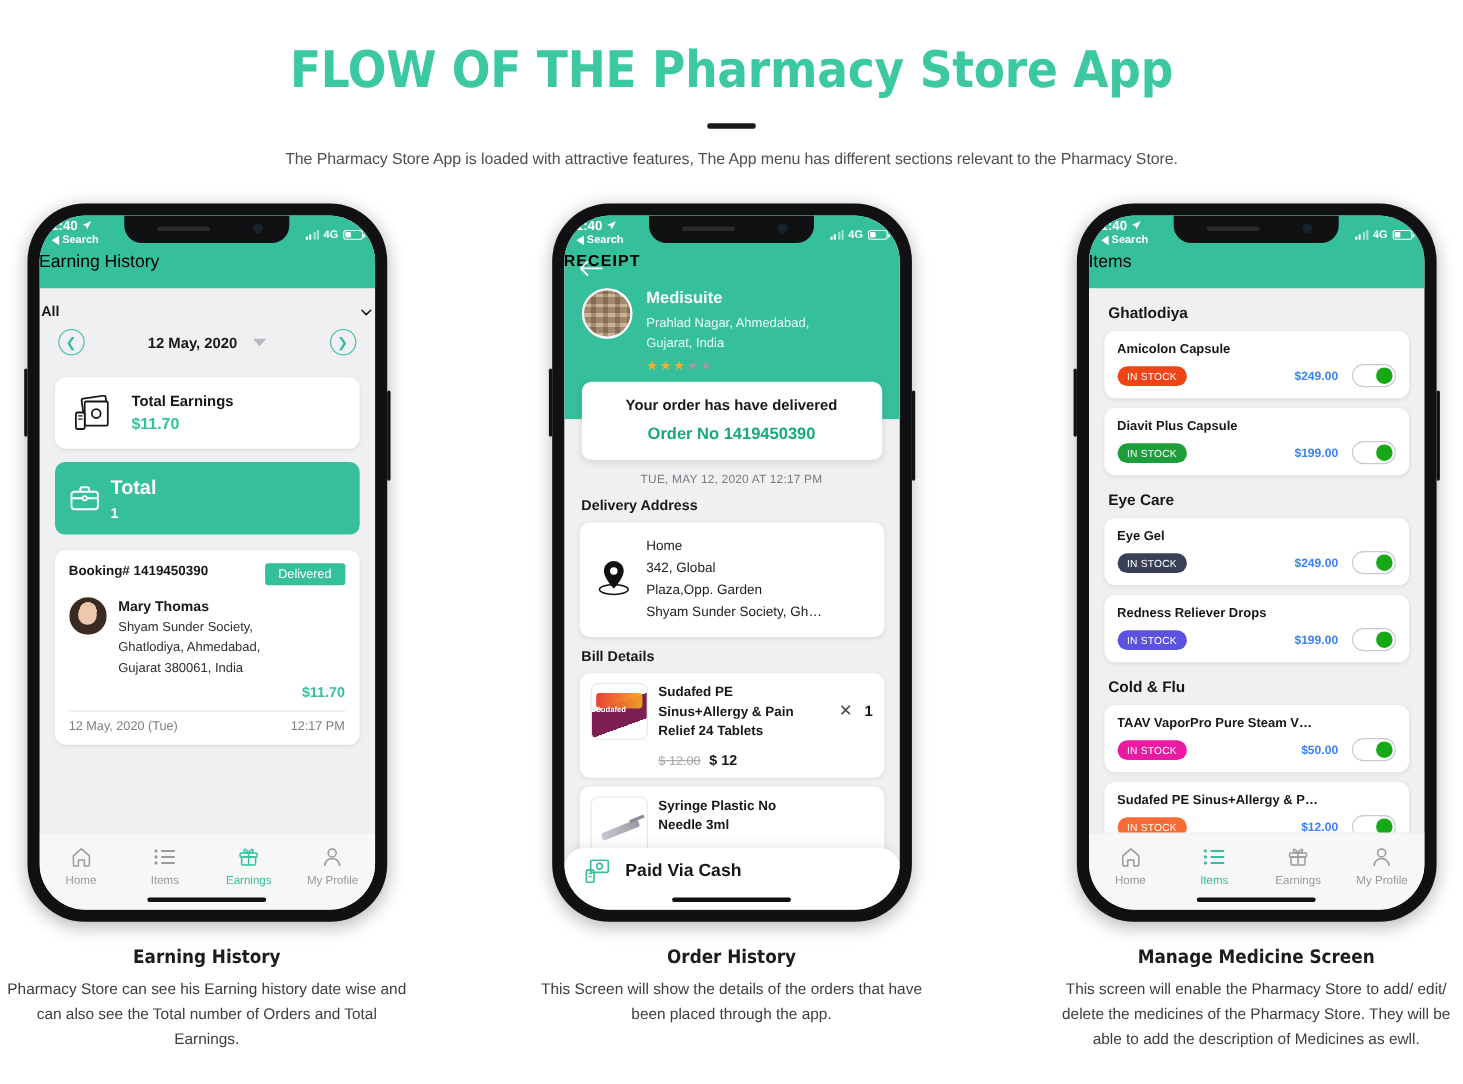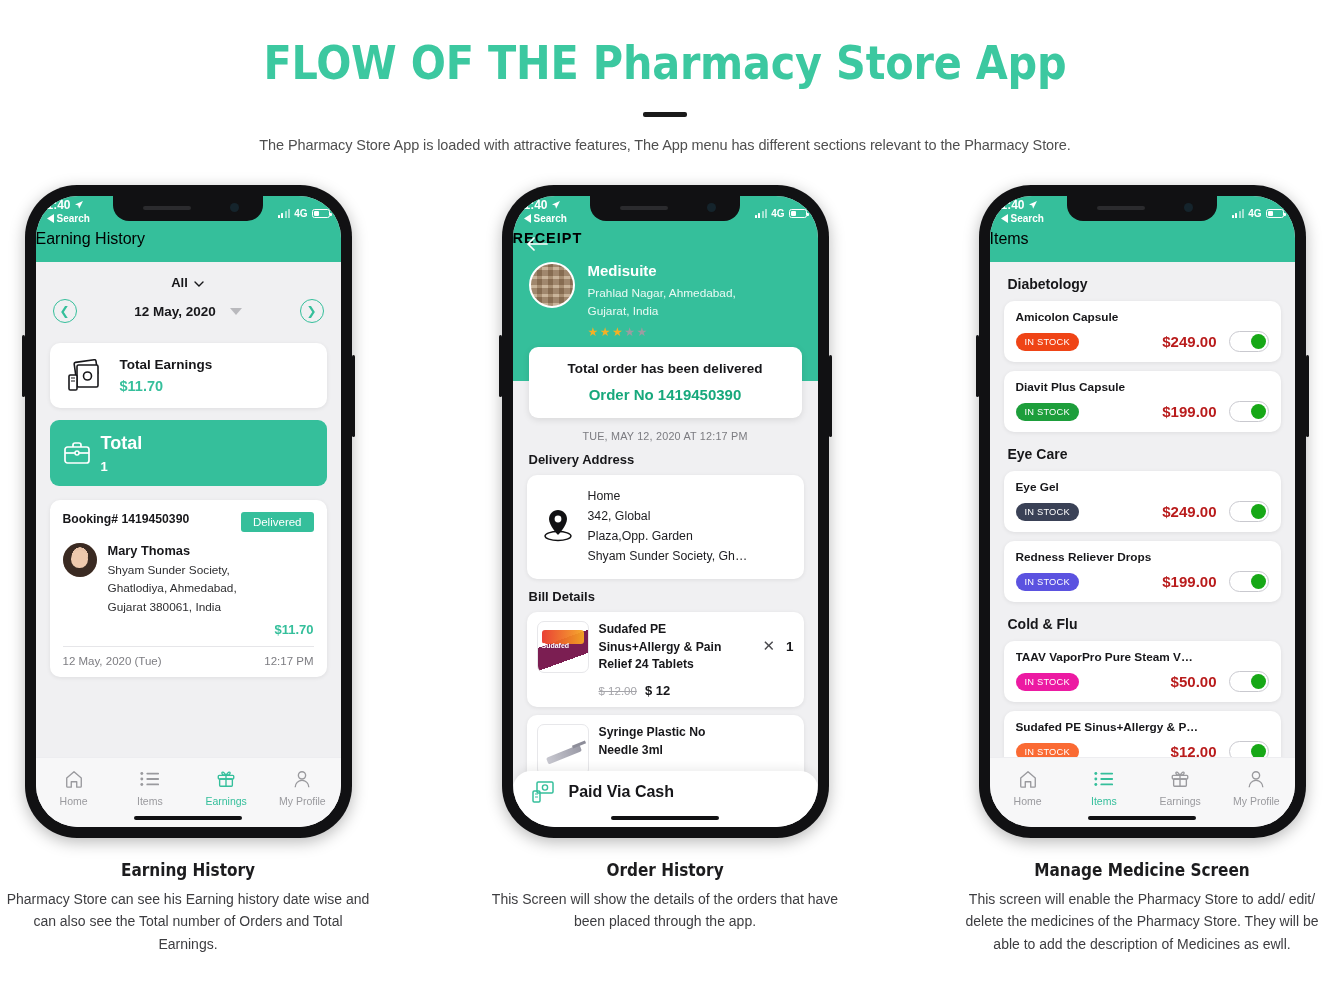--- a/index.html
+++ b/index.html
@@ -108,21 +108,21 @@
     position: absolute; bottom: 0; left: 0; right: 0; height: 70px;
     background: #f7f7f8; display: flex; align-items: flex-start; padding-top: 10px;
     z-index: 20; border-top: 1px solid #ededf0;
   }
   .tab { flex: 1; text-align: center; color: #9a9a9e; }
   .tab .ticon { height: 22px; display:flex; align-items:center; justify-content:center; }
   .tab .tlabel { font-size: 10.5px; margin-top: 5px; }
   .tab.active { color: #35bf9b; }
 
   
-  .s1-filter { display:flex; justify-content:center; padding: 13px 17px 0; }
+  .s1-filter { display:flex; justify-content:space-between; padding: 13px 2px 0; }
   .s1-filter span { font-size: 13px; font-weight: 700; color: #17171a; }
   .s1-date { display:flex; align-items:center; justify-content:space-between; padding: 9px 17px 0; }
   .circ {
     width: 24px; height: 24px; border: 1.6px solid #35bf9b; border-radius: 50%;
     color: #35bf9b; display:flex; align-items:center; justify-content:center;
     font-size: 12px; line-height: 1;
   }
   .s1-datelabel { font-size: 13.5px; font-weight: 700; color: #17171a; display:flex; align-items:center; gap:14px; }
   .caret-dn { width:0;height:0;border-left:6px solid transparent;border-right:6px solid transparent;border-top:7px solid #b9b9bd; }
 
@@ -233,21 +233,21 @@
   .paid-bar .ptxt { font-size: 16px; font-weight:700; color:#17171a; }
 
   
   .cat-title { font-size: 14px; font-weight: 700; color:#17171a; padding: 14px 18px 0; }
   .med-card { margin: 9px 14px 0; padding: 9px 12px 10px; position:relative; }
   .med-name { font-size: 11.8px; font-weight:700; color:#17171a; white-space:nowrap; overflow:hidden; }
   .med-row2 { display:flex; align-items:center; justify-content:space-between; margin-top: 7px; }
   .chip {
     color:#fff; font-size: 9.3px; padding: 4px 9px; border-radius: 9px; letter-spacing:.2px;
   }
-  .med-price { font-size: 15px; font-weight:700; color:#b91c1c; margin-left:auto; margin-right: 12px; }
+  .med-price { font-size: 11px; font-weight:700; color:#3b82f6; margin-left:auto; margin-right: 12px; }
   .toggle {
     width: 40px; height: 21px; border-radius: 11px; border: 1.4px solid #c9c9cf;
     background:#fff; position:relative; flex:none;
   }
   .toggle i {
     position:absolute; right: 2px; top: 2px; width: 15px; height: 15px; border-radius:50%;
     background:#17a817; display:block;
   }
 
   
@@ -490,21 +490,21 @@
 Gujarat, India</div>
                 <div class="stars">
                   <span class="on">★</span><span class="on">★</span><span class="on">★</span><span class="off">★</span><span class="off">★</span>
                 </div>
               </div>
             </div>
             <div style="height:28px"></div>
           </div>
 
           <div class="order-card" style="margin-top:-34px;position:relative;z-index:5">
-            <div class="l1">Total order has been delivered</div>
+            <div class="l1">Your order has have delivered</div>
             <div class="l2">Order No 1419450390</div>
           </div>
 
           <div class="ts">TUE, MAY 12, 2020 AT 12:17 PM</div>
           <div class="sec-title">Delivery Address</div>
 
           <div class="card addr-card">
             <svg width="36" height="40" viewBox="0 0 36 40">
               <path d="M18 3c-5 0-9 4-9 9 0 6.5 9 16 9 16s9-9.5 9-16c0-5-4-9-9-9z" fill="#111113"></path>
               <circle cx="18" cy="12" r="3.4" fill="#fff"></circle>
@@ -595,21 +595,21 @@
                   </span>
                 <span class="net">4G</span>
                 <span class="batt">
                     <b></b>
                   </span>
               </div>
             </div>
             <div class="appbar-title">Items</div>
           </div>
 
-          <div class="cat-title">Diabetology</div>
+          <div class="cat-title">Ghatlodiya</div>
           <div class="card med-card">
             <div class="med-name">Amicolon Capsule</div>
             <div class="med-row2">
               <span class="chip" style="background:#ef4416">IN STOCK</span>
               <span class="med-price">$249.00</span>
               <span class="toggle">
                   <i></i>
                 </span>
             </div>
           </div>

